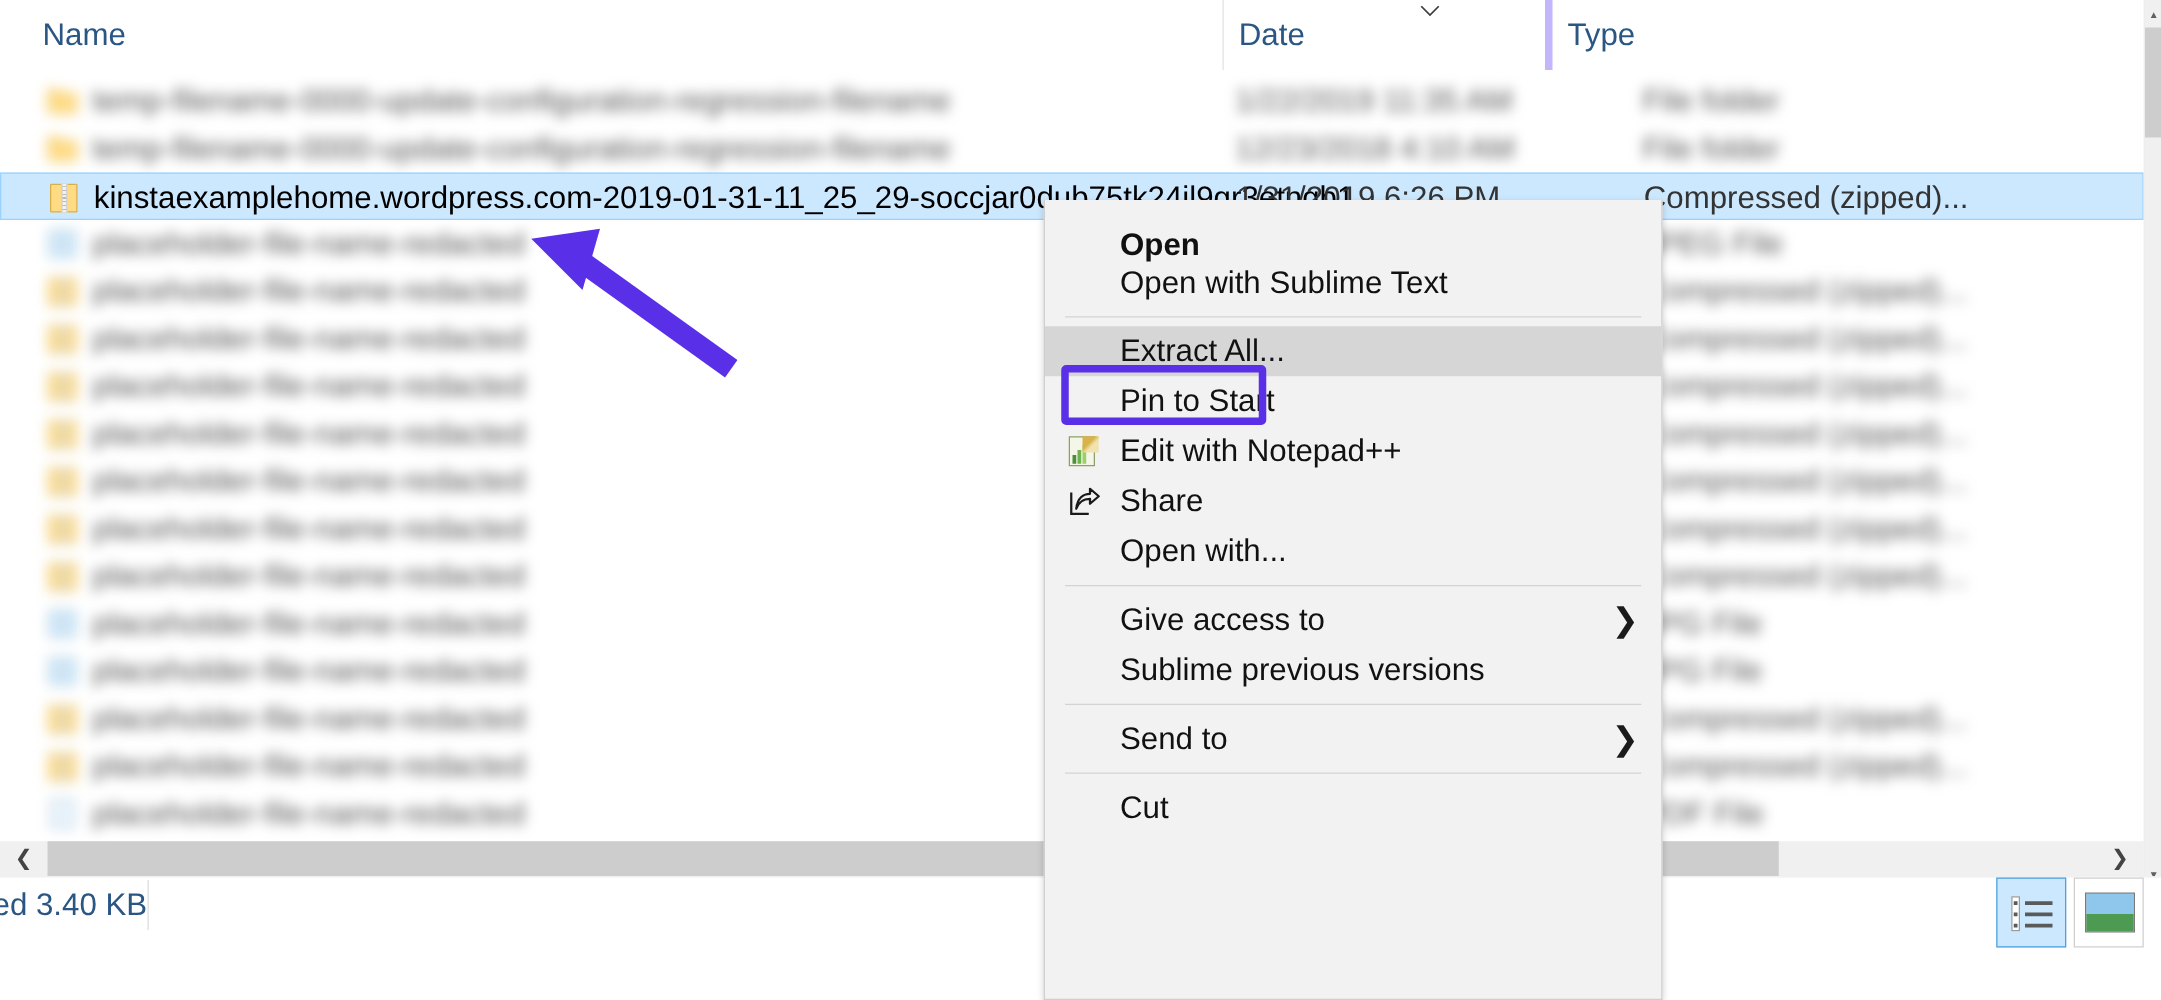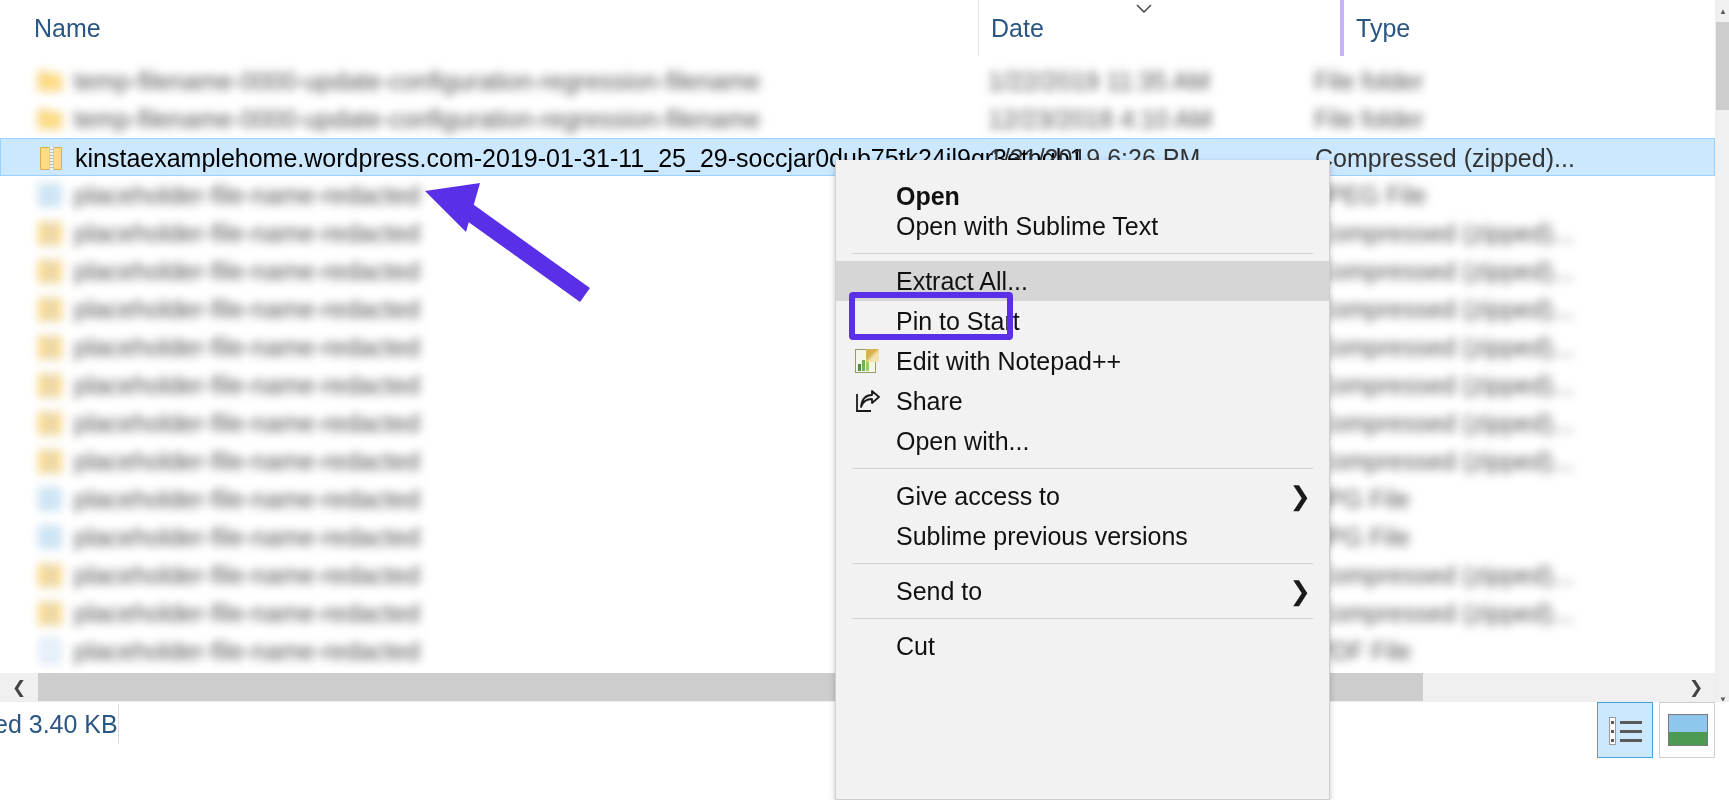--- a/index.html
+++ b/index.html
@@ -16,21 +16,21 @@
   }
   .col-head{
     position:absolute;top:0;height:56px;
     display:flex;align-items:center;
     color:#2a5683;font-size:25px;font-weight:400;
     box-sizing:border-box;
   }
   .col-head .lbl{padding-left:2px;}
   #col-name{left:32px;width:946px;}
   #col-date{left:978px;width:326px;padding-left:10px;border-left:1px solid #e2e2e2;}
-  #col-type{left:1340px;width:375px;padding-left:10px;border-left:4px solid #c4b5fd;}
+  #col-type{left:1236px;width:375px;padding-left:10px;border-left:6px solid #c4b5fd;}
   #sort-chevron{
     position:absolute;left:1132px;top:2px;width:24px;height:14px;
     color:#2a5683;font-size:15px;line-height:14px;text-align:center;
   }
   #sort-chevron svg{display:block;}
 
   
   #file-list{
     position:absolute;left:0;top:56px;width:1715px;height:617px;
     background:#ffffff;overflow:hidden;

